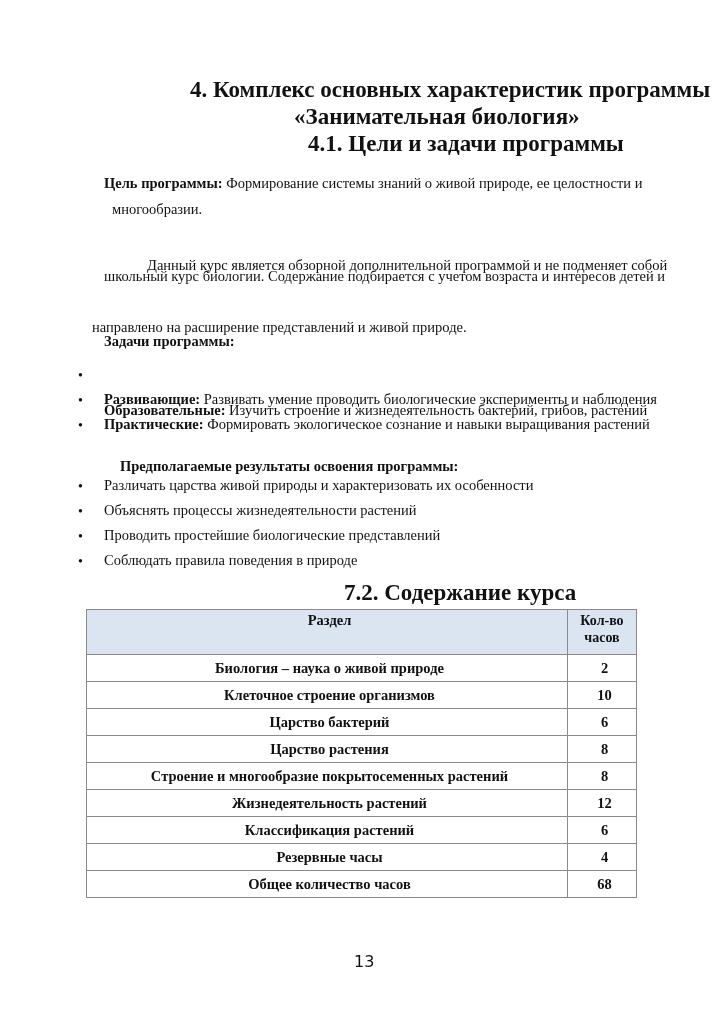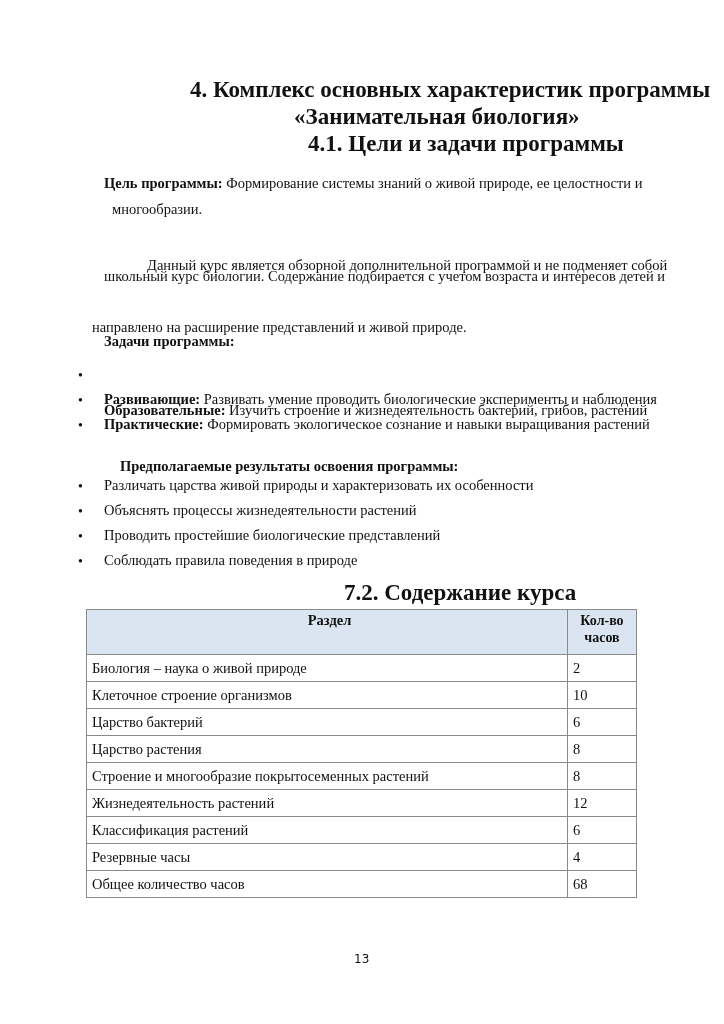--- a/index.html
+++ b/index.html
@@ -5,27 +5,27 @@
   html, body { margin: 0; padding: 0; background: #ffffff; }
   body { width: 724px; height: 1024px; position: relative; overflow: hidden;
          font-family: "Liberation Serif", serif; color: #111; }
   .abs { position: absolute; }
   .h { font-weight: bold; font-size: 23px; white-space: nowrap; }
   .p { font-size: 14.5px; white-space: nowrap; }
   .b { font-weight: bold; }
   .bullet { position: absolute; left: 78px; font-size: 14px; }
   table { position: absolute; left: 86px; top: 609px; width: 551px;
           border-collapse: collapse; font-size: 14.5px; }
-  td, th { border: 1px solid #8a8a8a; padding: 0 0 0 5px; text-align: left;
-           font-weight: normal; }
+  td, th { border: 1px solid #8a8a8a; padding: 0 0 0 5px; text-align: center;
+           font-weight: bold; }
   th { background: #dbe5f1; font-weight: bold; vertical-align: top; padding-top: 2px; }
   th.c1 { text-align: center; height: 42px; }
   th.c2 { text-align: center; width: 68px; line-height: 17px; padding: 2px 0 0 0; font-size: 14px; }
   td { height: 26px; }
-  .pagenum { font-family: "DejaVu Sans", sans-serif; font-size: 12px; }
+  .pagenum { font-family: "DejaVu Sans", sans-serif; font-size: 16px; }
 </style>
 </head>
 <body>
 
 <div class="abs h" style="left:190px; top:77px;">4.   Комплекс основных характеристик программы</div>
 <div class="abs h" style="left:294px; top:104px;">«Занимательная биология»</div>
 <div class="abs h" style="left:308px; top:131px;">4.1.    Цели и задачи программы</div>
 
 <div class="abs p" style="left:104px; top:175px;">
   <span class="b">Цель программы:</span><span> Формирование системы знаний о живой природе, ее целостности и</span>

